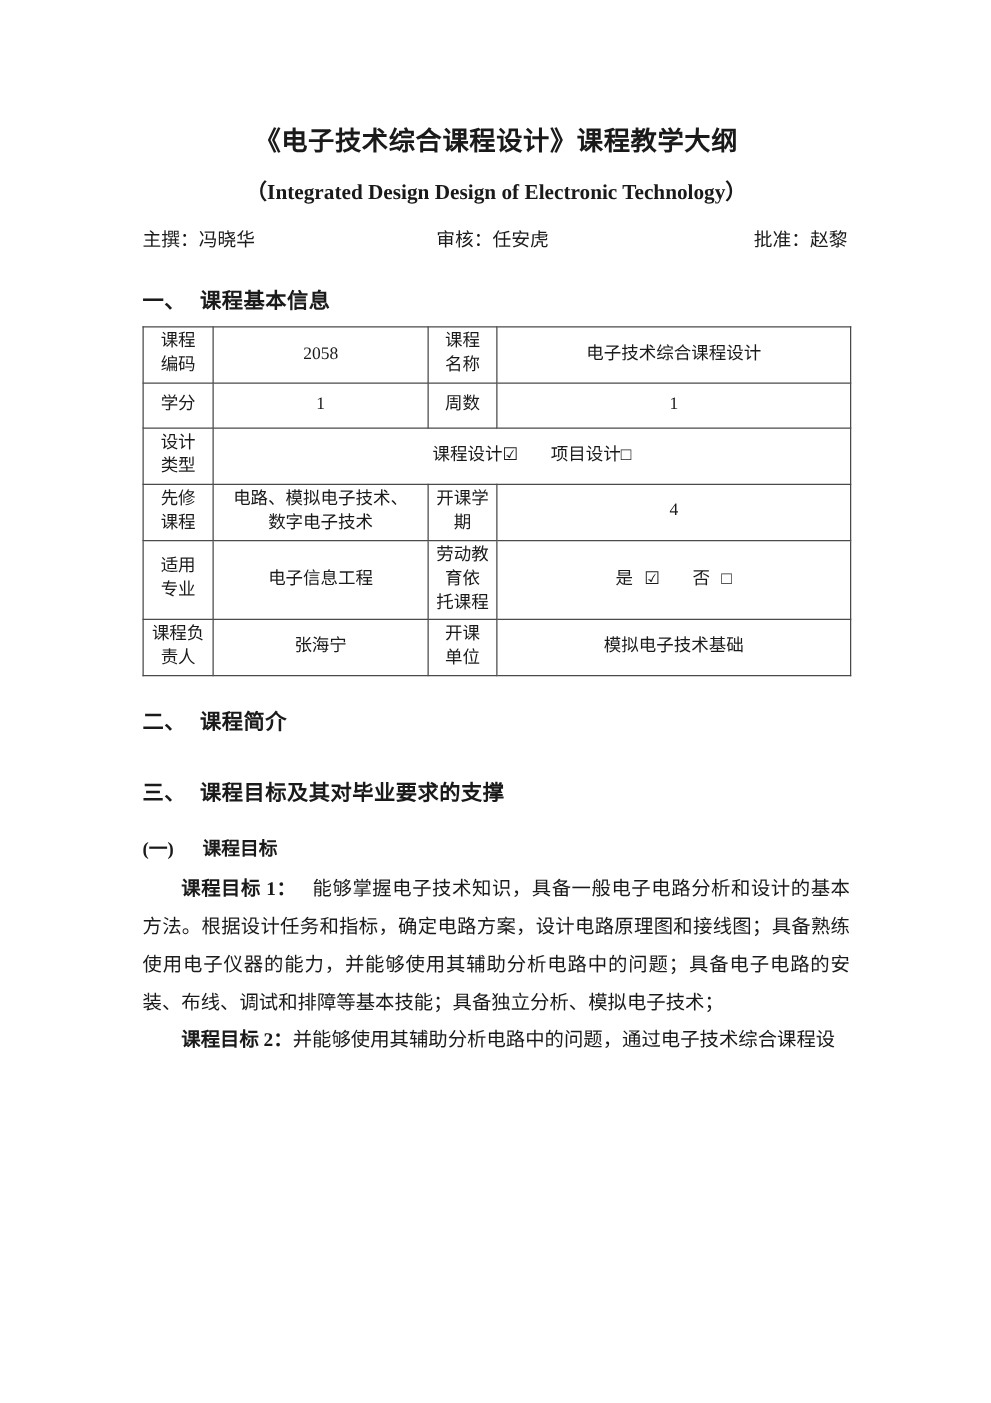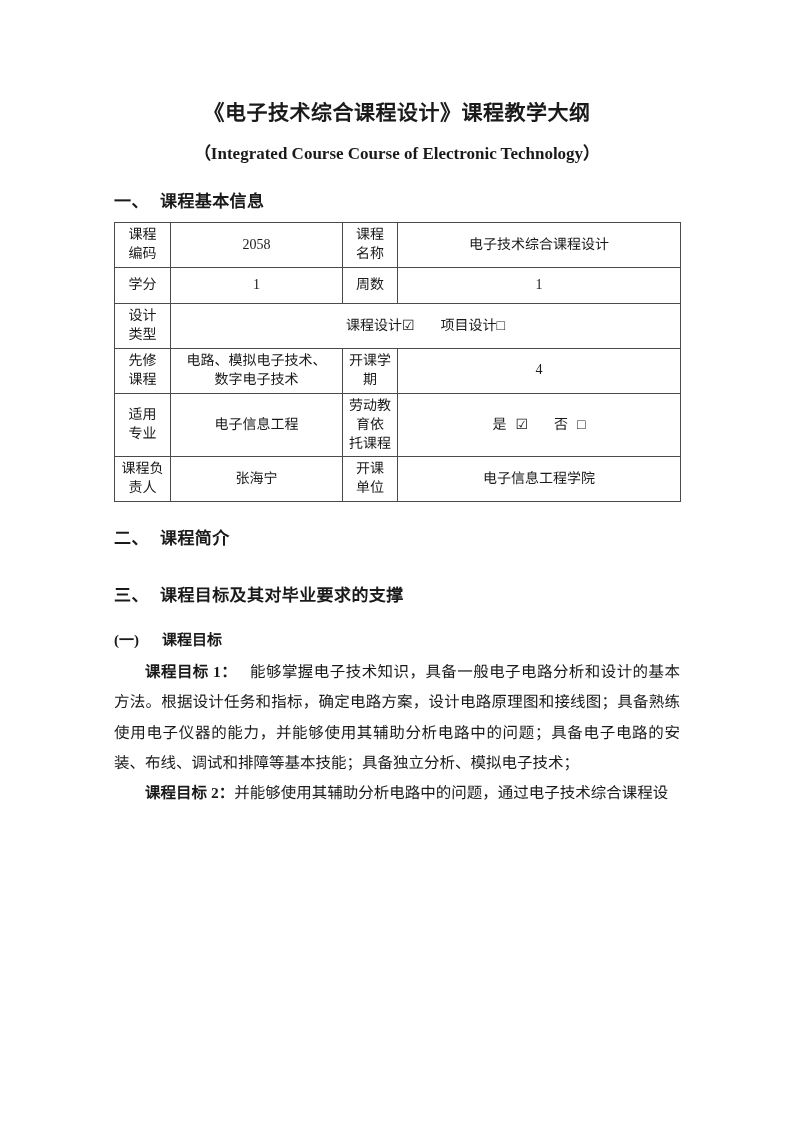--- a/index.html
+++ b/index.html
@@ -126,22 +126,27 @@
   p.goal b { font-weight: bold; }
   .sp { display: inline-block; width: 0.8em; }
 </style>
 </head>
 <body>
 
 <div class="page">
   <div class="content">
 
     <h1 class="doc-title">《电子技术综合课程设计》课程教学大纲</h1>
-    <div class="doc-subtitle">（Integrated Course Course of Electronic Technology）</div>
-
+    <div class="doc-subtitle">（Integrated Design Design of Electronic Technology）</div>
+
+    <div class="byline">
+      <span class="b1">主撰：冯晓华</span>
+      <span class="b2">审核：任安虎</span>
+      <span class="b3">批准：赵黎</span>
+    </div>
 
     <h2 class="sec">
       <span class="num">一、</span><span>课程基本信息</span>
     </h2>
 
     <table class="info">
       <tbody>
         <tr>
           <td class="c1 cell-2line">课程
 编码</td>
@@ -180,21 +185,21 @@
           <td class="c4 chk">
             <span>是</span><span class="gap-sm"></span><span>☑</span><span class="gap-lg"></span><span>否</span><span class="gap-sm"></span><span>□</span>
           </td>
         </tr>
         <tr>
           <td class="c1 cell-2line">课程负
 责人</td>
           <td class="c2">张海宁</td>
           <td class="c3 cell-2line">开课
 单位</td>
-          <td class="c4">电子信息工程学院</td>
+          <td class="c4">模拟电子技术基础</td>
         </tr>
       </tbody>
     </table>
 
     <h2 class="sec">
       <span class="num">二、</span><span>课程简介</span>
     </h2>
 
     <h2 class="sec">
       <span class="num">三、</span><span>课程目标及其对毕业要求的支撑</span>

